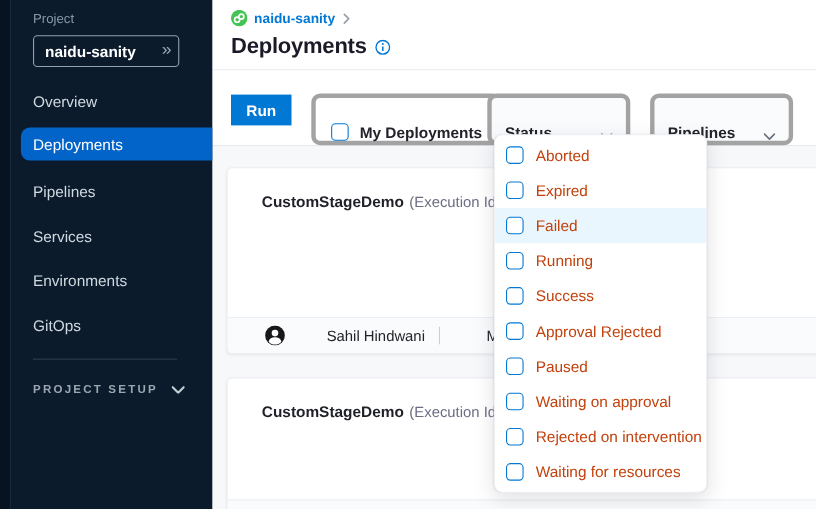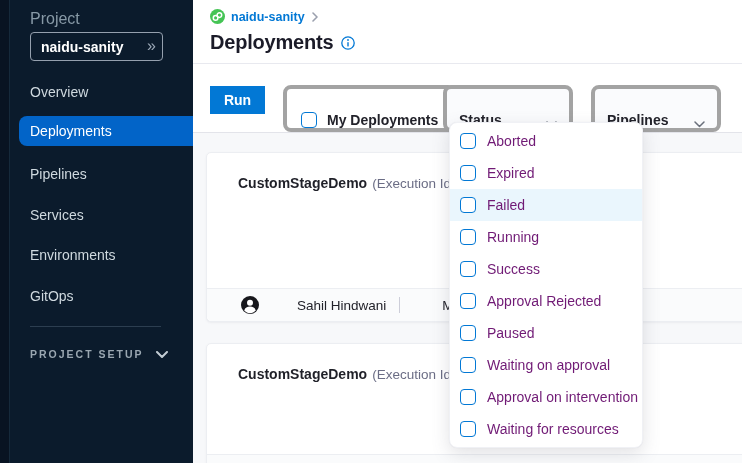--- a/index.html
+++ b/index.html
@@ -2,21 +2,21 @@
 <html><head>
 <meta charset="utf-8">
 <style>
   * { margin:0; padding:0; box-sizing:border-box; }
   html,body { width:742px; height:463px; }
   body { font-family:"Liberation Sans",sans-serif; position:relative; overflow:hidden; background:#fff; }
 
   
   .sidebar { position:absolute; left:0; top:0; width:193px; height:100%; background:#0b1b2c; z-index:3; }
   .rail { position:absolute; left:0; top:0; width:10px; height:100%; background:#081322; border-right:1px solid #15293b; }
-  .project-label { position:absolute; left:30px; top:10px; font-size:16px; color:#8799a6; }
+  .project-label { position:absolute; left:30px; top:10px; font-size:12px; color:#8799a6; }
   .project-box { position:absolute; left:30px; top:32px; width:133px; height:29px; border:1px solid #95a0ae;
     border-radius:4px; display:flex; align-items:center; padding:0 9px 0 10px; cursor:pointer; }
   .project-name { font-size:14px; font-weight:700; color:#fff; flex:1; }
   .project-expand { color:#9aa7b6; font-size:16px; letter-spacing:-3px; line-height:1; padding-bottom:2px; }
   .nav-item { position:absolute; left:0; width:100%; height:28px; display:flex; align-items:center;
     padding-left:30px; font-size:14px; color:#cfd9df; cursor:pointer; }
   .nav-item.active { left:19px; width:174px; height:30px; background:#0264c8; border-radius:8px 0 0 8px;
     padding-left:11px; color:#fff; }
   .nav-overview { top:78px;align-items:center; } .nav-deployments { top:116px; } .nav-pipelines { top:160px; }
   .nav-services { top:201px; } .nav-environments { top:241px; } .nav-gitops { top:282px; }
@@ -59,21 +59,21 @@
   .card-2 .card-footer { top:110px; bottom:0; height:auto; border-radius:0; }
   .avatar { width:18px; height:18px; flex:none; }
   .byline { font-size:13.5px; font-weight:500; color:#22222a;margin-left:29px; }
   .vsep { width:1px; height:16px; background:#cdced9; margin:0 4px; }
 
   
   .menu { position:absolute; left:449px; top:122px; width:194px; background:#fff; border:1px solid #f0f1f5;
     border-radius:8px; padding:2px 0; z-index:10;
     box-shadow:0 0 1px rgba(40,41,61,0.08), 0 6px 18px rgba(96,97,112,0.18); }
   .menu-item { height:32px; display:flex; align-items:center; padding:0 10px; gap:11px; font-size:14px;
-    color:#701a75; cursor:pointer; }
+    color:#c2410c; cursor:pointer; }
   .menu-item.highlighted { background:#eaf6fd; }
   .menu-label { white-space:nowrap; }
 </style>
 </head>
 <body>
 
 <nav class="sidebar">
   <div class="rail"></div>
 
   <div class="project-label">Project</div>
@@ -231,19 +231,19 @@
   <div class="menu-item">
     <span class="checkbox"></span>
     <span class="menu-label">Paused</span>
   </div>
   <div class="menu-item">
     <span class="checkbox"></span>
     <span class="menu-label">Waiting on approval</span>
   </div>
   <div class="menu-item">
     <span class="checkbox"></span>
-    <span class="menu-label">Approval on intervention</span>
+    <span class="menu-label">Rejected on intervention</span>
   </div>
   <div class="menu-item">
     <span class="checkbox"></span>
     <span class="menu-label">Waiting for resources</span>
   </div>
 </div>
 
 </body></html>

